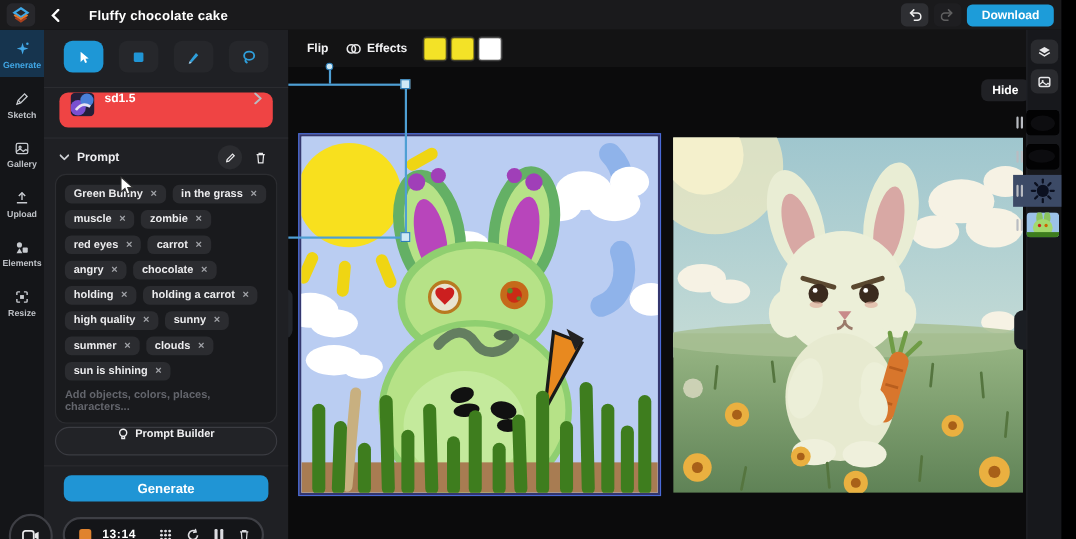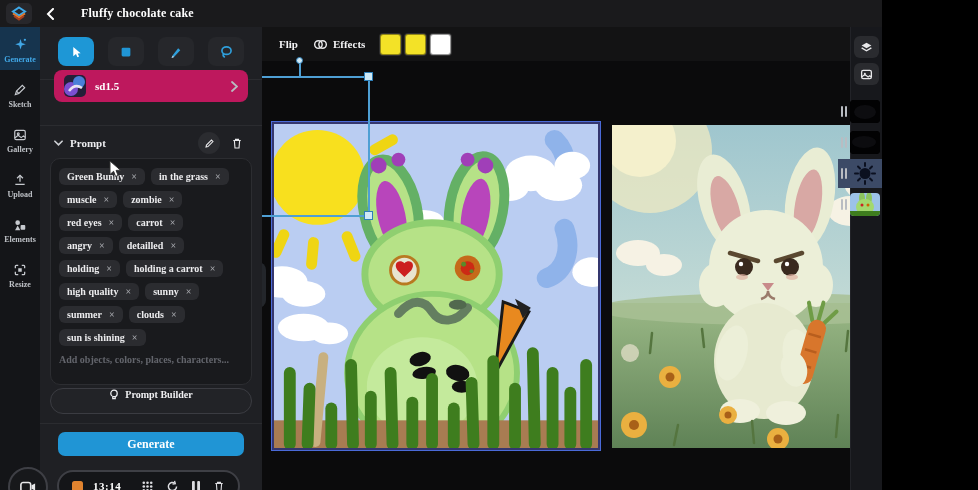--- a/index.html
+++ b/index.html
@@ -1,18 +1,18 @@
 <!DOCTYPE html>
 <html><head>
 <meta charset="utf-8">
 <style>
   * { margin:0; padding:0; box-sizing:border-box; }
   html,body { background:#000; }
-  .app { position:relative; width:882px; height:490px; overflow:hidden;
-         font-family:Liberation Serif, serif; color:#e9e9ec;
+  .app { position:relative; width:965px; height:490px; overflow:hidden;
+         font-family:Liberation Sans, sans-serif; color:#e9e9ec;
          background:#0b0b0c; font-weight:bold; }
   svg { display:block; }
 
   
   .topbar { position:absolute; left:0; top:0; right:0; height:27px; background:#1a1a1c;
             display:flex; align-items:center; z-index:30; }
   .logo-box { width:26px; height:21px; margin-left:6px; border-radius:5px; background:#27272b;
               display:flex; align-items:center; justify-content:center; }
   .back-btn { margin-left:14px; color:#fff; font-size:13px; cursor:default; }
   .doc-title { margin-left:26px; font-size:12px; color:#fff; letter-spacing:.2px; }
@@ -32,22 +32,22 @@
   .rail-item.active svg { stroke:#41a7e6; }
 
   
   .panel { position:absolute; left:40px; top:27px; bottom:0; width:222px; background:#1f2024; z-index:20; }
   .tools-row { position:absolute; left:0; top:10px; width:100%; padding:0 18px;
                display:flex; justify-content:space-between; }
   .tool-btn { width:36px; height:29px; border-radius:8px; background:#26272b;
               display:flex; align-items:center; justify-content:center; }
   .tool-btn.selected { background:#1e97d6; }
   .pdiv { position:absolute; left:0; width:100%; height:1px; background:#2b2c30; }
-  .model-row { position:absolute; left:14px; top:43px; width:194px; height:32px; background:#be185d;
-               border-radius:8px; display:flex; align-items:center; padding:0 10px; gap:9px; }
+  .model-row { position:absolute; left:14px; top:57px; width:194px; height:32px; background:#ef4444;
+               border-radius:8px; display:flex; align-items:flex-start; padding:0 10px; gap:9px; }
   .model-thumb { width:22px; height:22px; border-radius:5px; overflow:hidden; flex:none; }
   .model-name { font-size:11px; color:#fff; }
   .model-chevron { margin-left:auto; color:#b9bcc1; }
   .prompt-head { position:absolute; left:14px; right:14px; top:104px; height:24px;
                  display:flex; align-items:center; gap:7px; }
   .prompt-title { font-size:11px; color:#ececef; }
   .head-icons { margin-left:auto; display:flex; gap:6px; }
   .round-ic { width:22px; height:22px; border-radius:50%; background:#2b2c30;
               display:flex; align-items:center; justify-content:center; }
   .prompt-box { position:absolute; left:10px; top:131px; width:202px; height:227px; background:#191a1d;
@@ -132,20 +132,35 @@
         <polyline points="2,7.5 8,11.5 14,7.5" fill="none" stroke="#e07a2e" stroke-width="2"></polyline>
         <polyline points="3,10 8,13.5 13,10" fill="none" stroke="#a8401e" stroke-width="2"></polyline>
       </svg>
     </div>
     <div class="back-btn">
       <svg width="9" height="12" viewBox="0 0 9 12">
           <polyline points="7,1 2,6 7,11" fill="none" stroke="#fff" stroke-width="2" stroke-linecap="round"></polyline>
         </svg>
     </div>
     <div class="doc-title">Fluffy chocolate cake</div>
+    <div class="topbar-right">
+      <div class="icon-btn undo">
+        <svg width="13" height="13" viewBox="0 0 16 16">
+            <path d="M4 6 h7 a4 4 0 1 1 0 8 h-4" fill="none" stroke="#eee" stroke-width="1.8"></path>
+            <polyline points="7,2.5 3.5,6 7,9.5" fill="none" stroke="#eee" stroke-width="1.8" stroke-linecap="round"></polyline>
+          </svg>
+      </div>
+      <div class="icon-btn redo">
+        <svg width="13" height="13" viewBox="0 0 16 16">
+            <path d="M12 6 h-7 a4 4 0 1 0 0 8 h4" fill="none" stroke="#999" stroke-width="1.8"></path>
+            <polyline points="9,2.5 12.5,6 9,9.5" fill="none" stroke="#999" stroke-width="1.8" stroke-linecap="round"></polyline>
+          </svg>
+      </div>
+      <button class="download-btn">Download</button>
+    </div>
   </header>
 
   <nav class="rail">
     <div class="rail-item active">
       <svg width="15" height="15" viewBox="0 0 24 24" fill="none" stroke-width="2">
           <path d="M12 3 L14 9.5 L20.5 11.5 L14 13.5 L12 20 L10 13.5 L3.5 11.5 L10 9.5 Z" fill="#41a7e6" stroke="none"></path>
           <circle cx="19" cy="4.5" r="1.8" fill="#41a7e6" stroke="none"></circle>
         </svg>
       <span>Generate</span>
     </div>
@@ -280,21 +295,21 @@
         </span>
         <span class="tag">
           <span>carrot</span>
           <span class="x">×</span>
         </span>
         <span class="tag">
           <span>angry</span>
           <span class="x">×</span>
         </span>
         <span class="tag">
-          <span>detailled</span>
+          <span>chocolate</span>
           <span class="x">×</span>
         </span>
         <span class="tag">
           <span>holding</span>
           <span class="x">×</span>
         </span>
         <span class="tag">
           <span>holding a carrot</span>
           <span class="x">×</span>
         </span>

